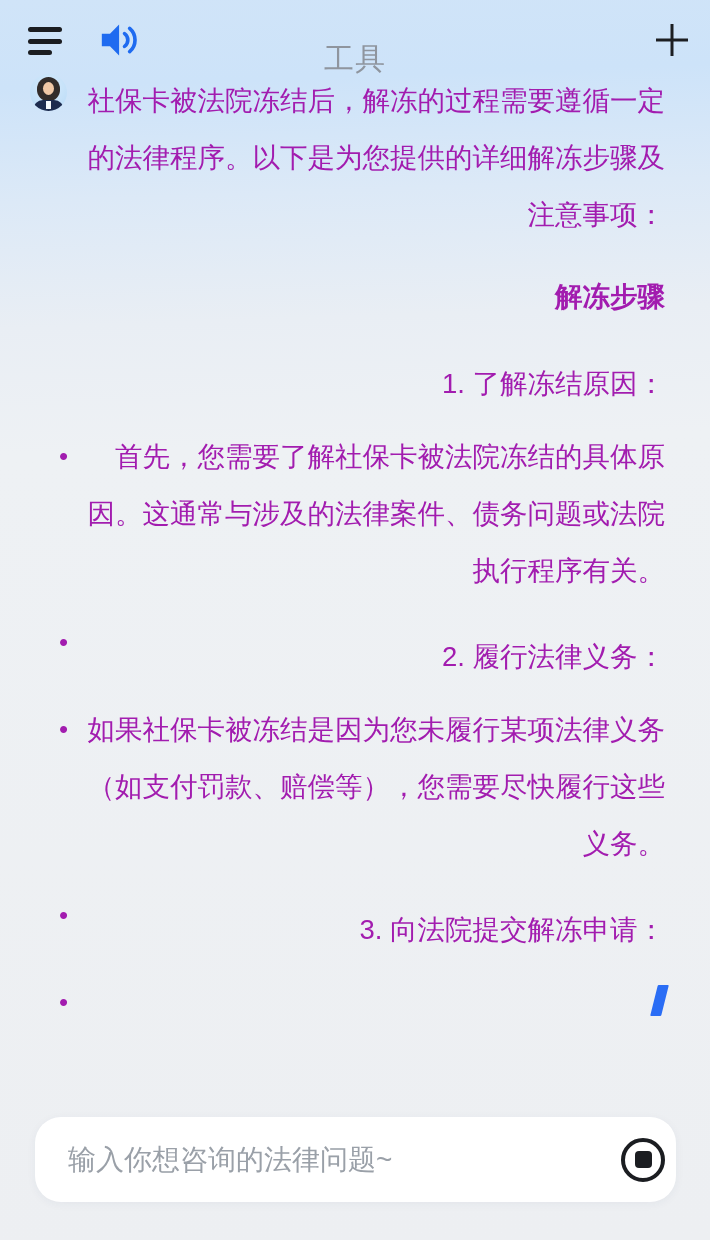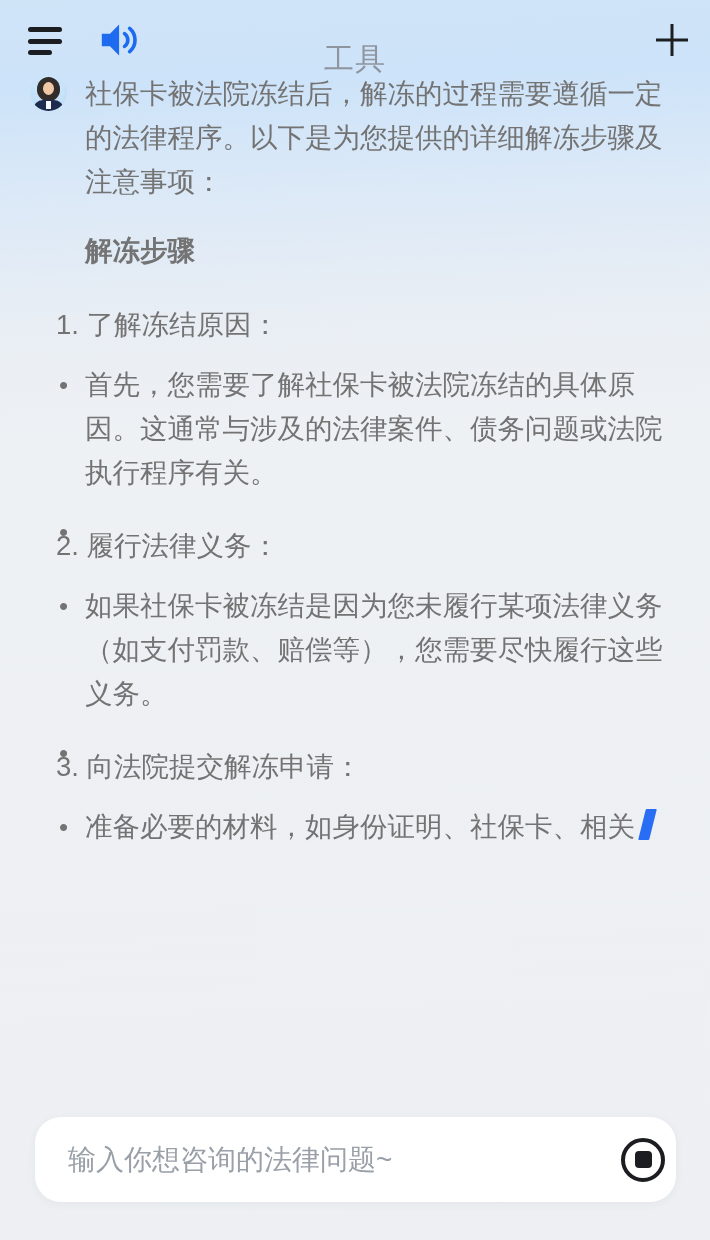--- a/index.html
+++ b/index.html
@@ -75,23 +75,24 @@
   }
   .avatar .collar {
     position: absolute; left: 16px; bottom: 2px; width: 5px; height: 8px;
     background: #f5f7fa;
   }
 
   .msg-body {
     margin-left: 85px;
     width: 580px;
     font-size: 27.5px;
-    line-height: 44px;
-    color: #737373;
+    line-height: 57px;
+    color: #a21caf;
     margin-top: -8px;
+    text-align: right;
   }
   .para { margin-bottom: 25px; }
   .msg-heading { font-weight: 700; margin-bottom: 30px; }
   .num-heading { margin-left: -29px; margin-top: 29px; margin-bottom: 16px; }
   .num-heading .num { font-weight: 400; }
   .num-heading .title { font-weight: 400; }
   .bullet { position: relative; margin-bottom: 15px; }
   .bullet .marker {
     position: absolute; left: -26px; top: 0;
     font-size: 26px;
@@ -204,21 +205,21 @@
     <div class="bullet">
       <span class="marker">•</span>
     </div>
 
     <div class="num-heading">
       <span class="num">3. </span><span class="title">向法院提交解冻申请：</span>
     </div>
 
     <div class="bullet">
       <span class="marker">•</span>
-      <span>准备必要的材料，如身份证明、社保卡、相关</span><span class="typing-cursor"></span>
+      <span class="typing-cursor"></span>
     </div>
   </div>
 </div>
 
 <div class="input-card">
   <input class="question-input" type="text" value="" placeholder="输入你想咨询的法律问题~" style="">
   <div class="stop-btn">
     <div class="sq"></div>
   </div>
 </div>

